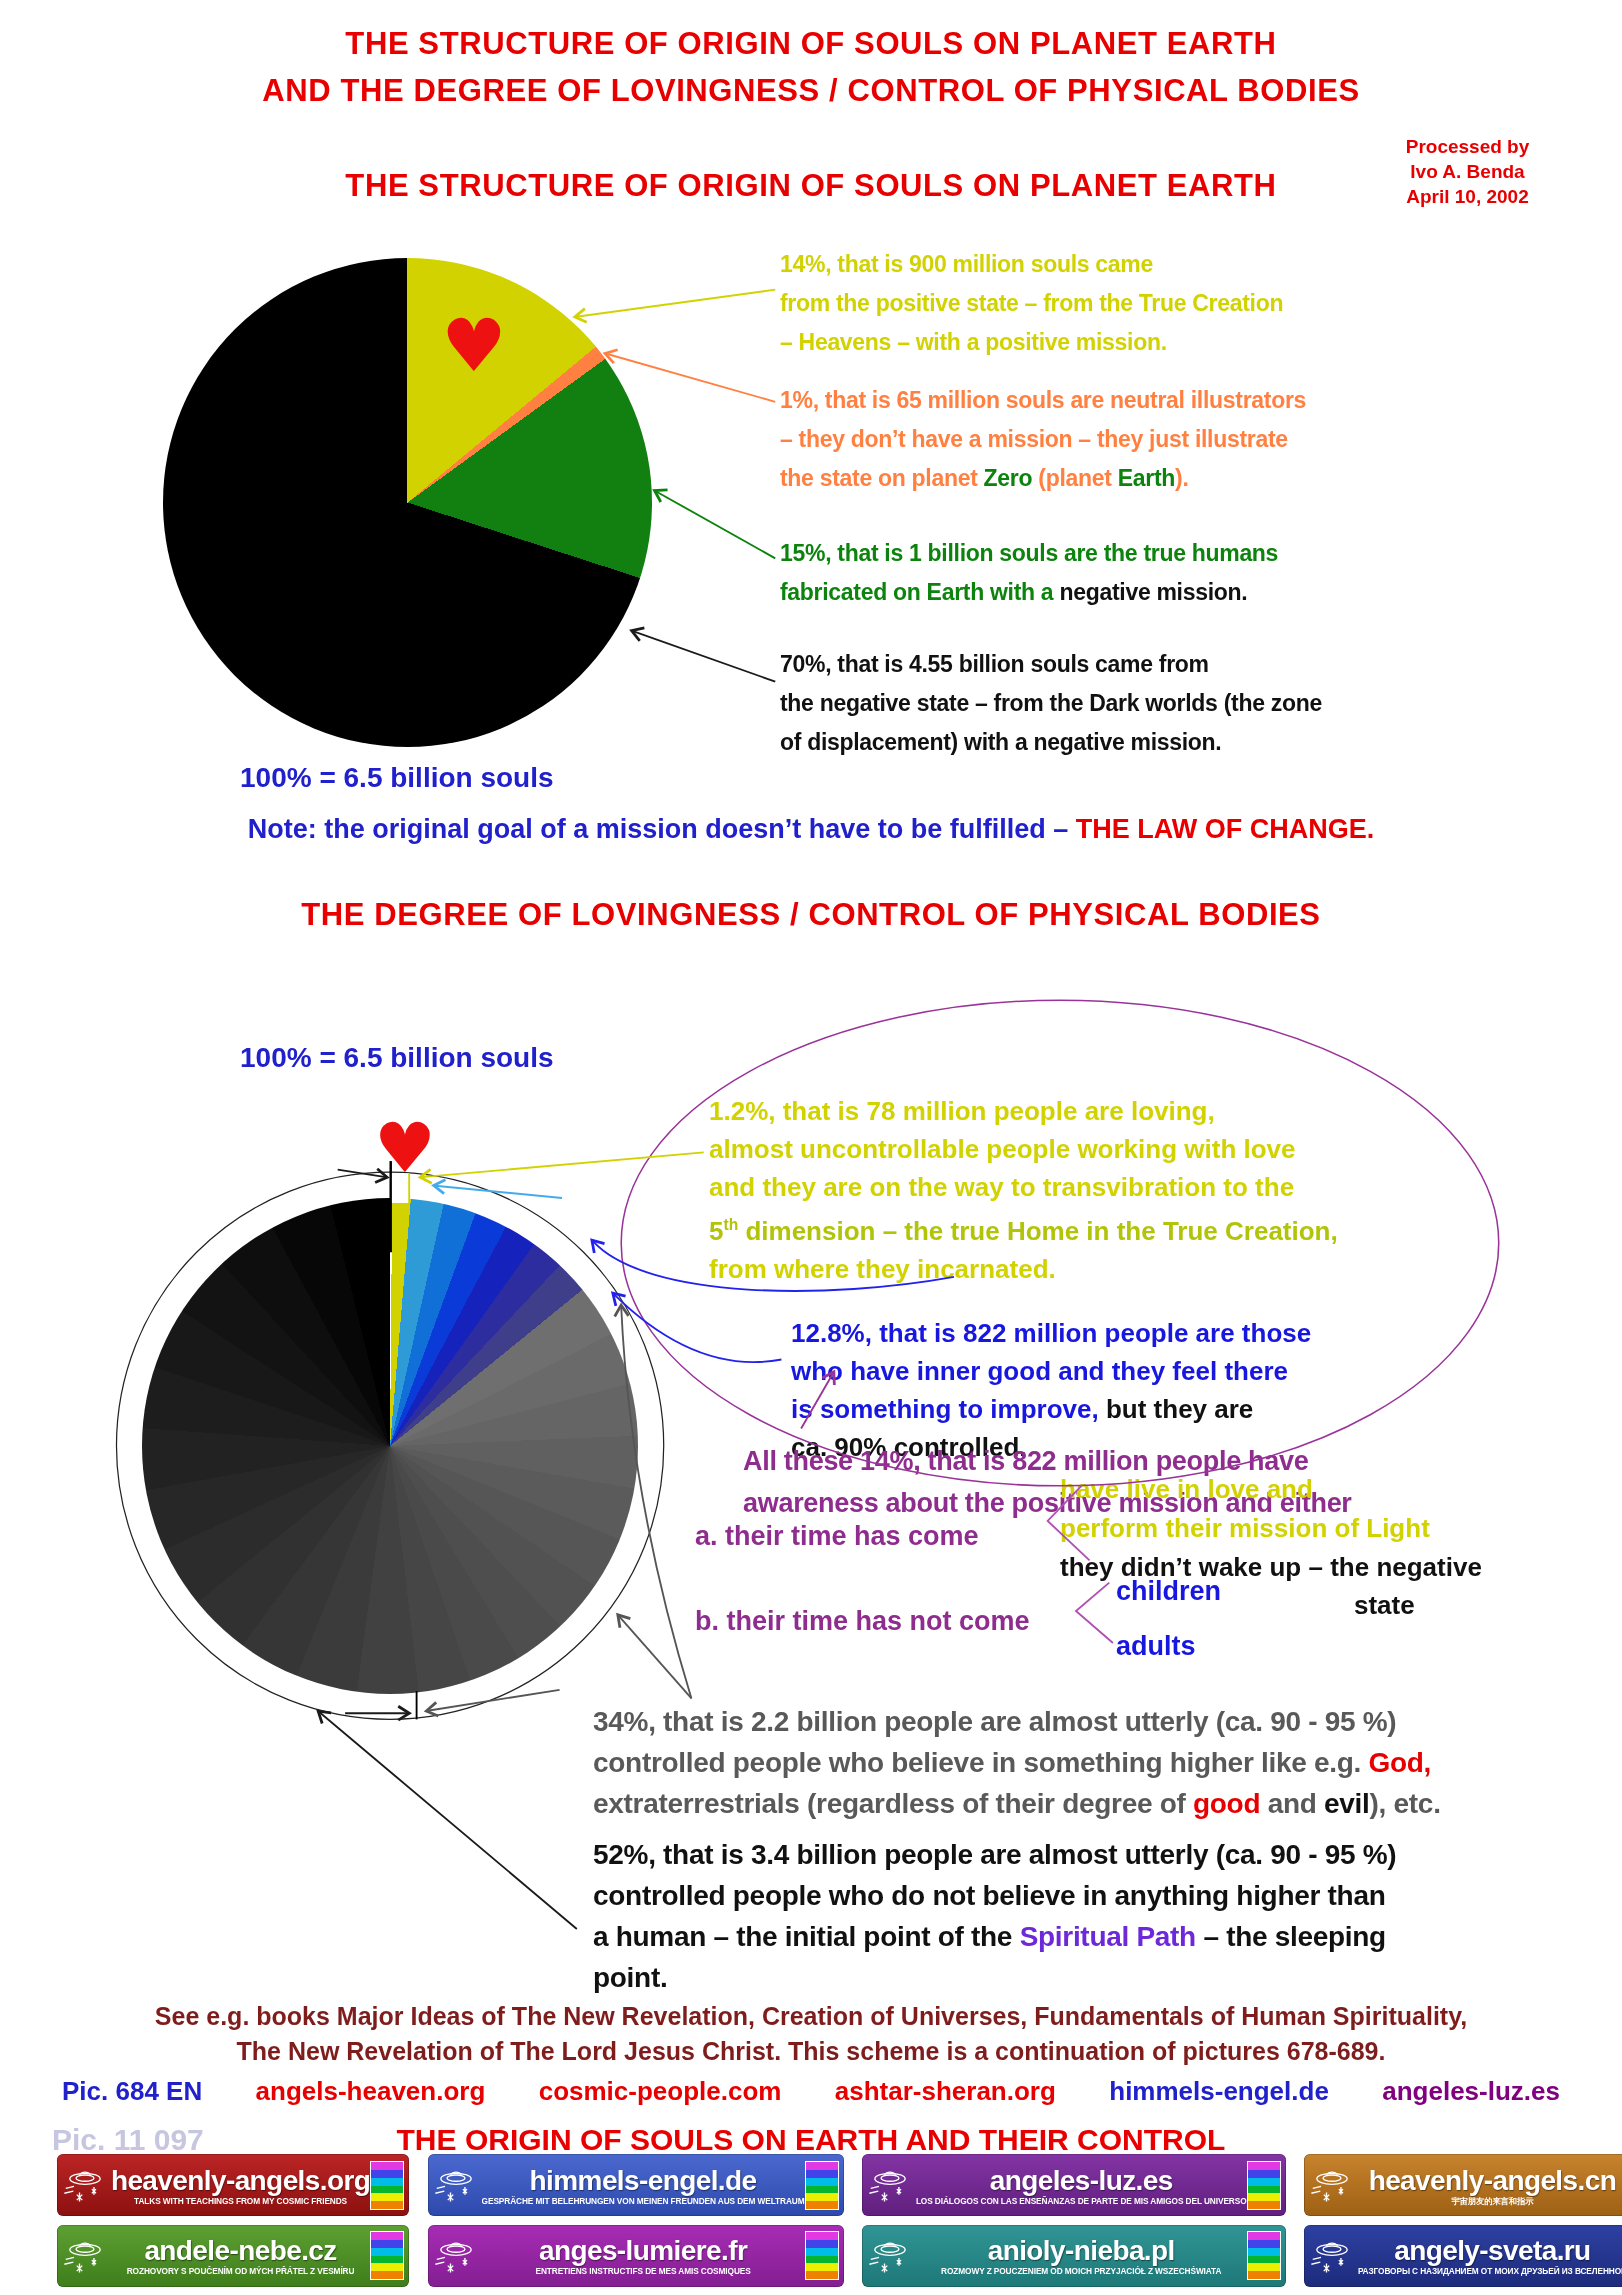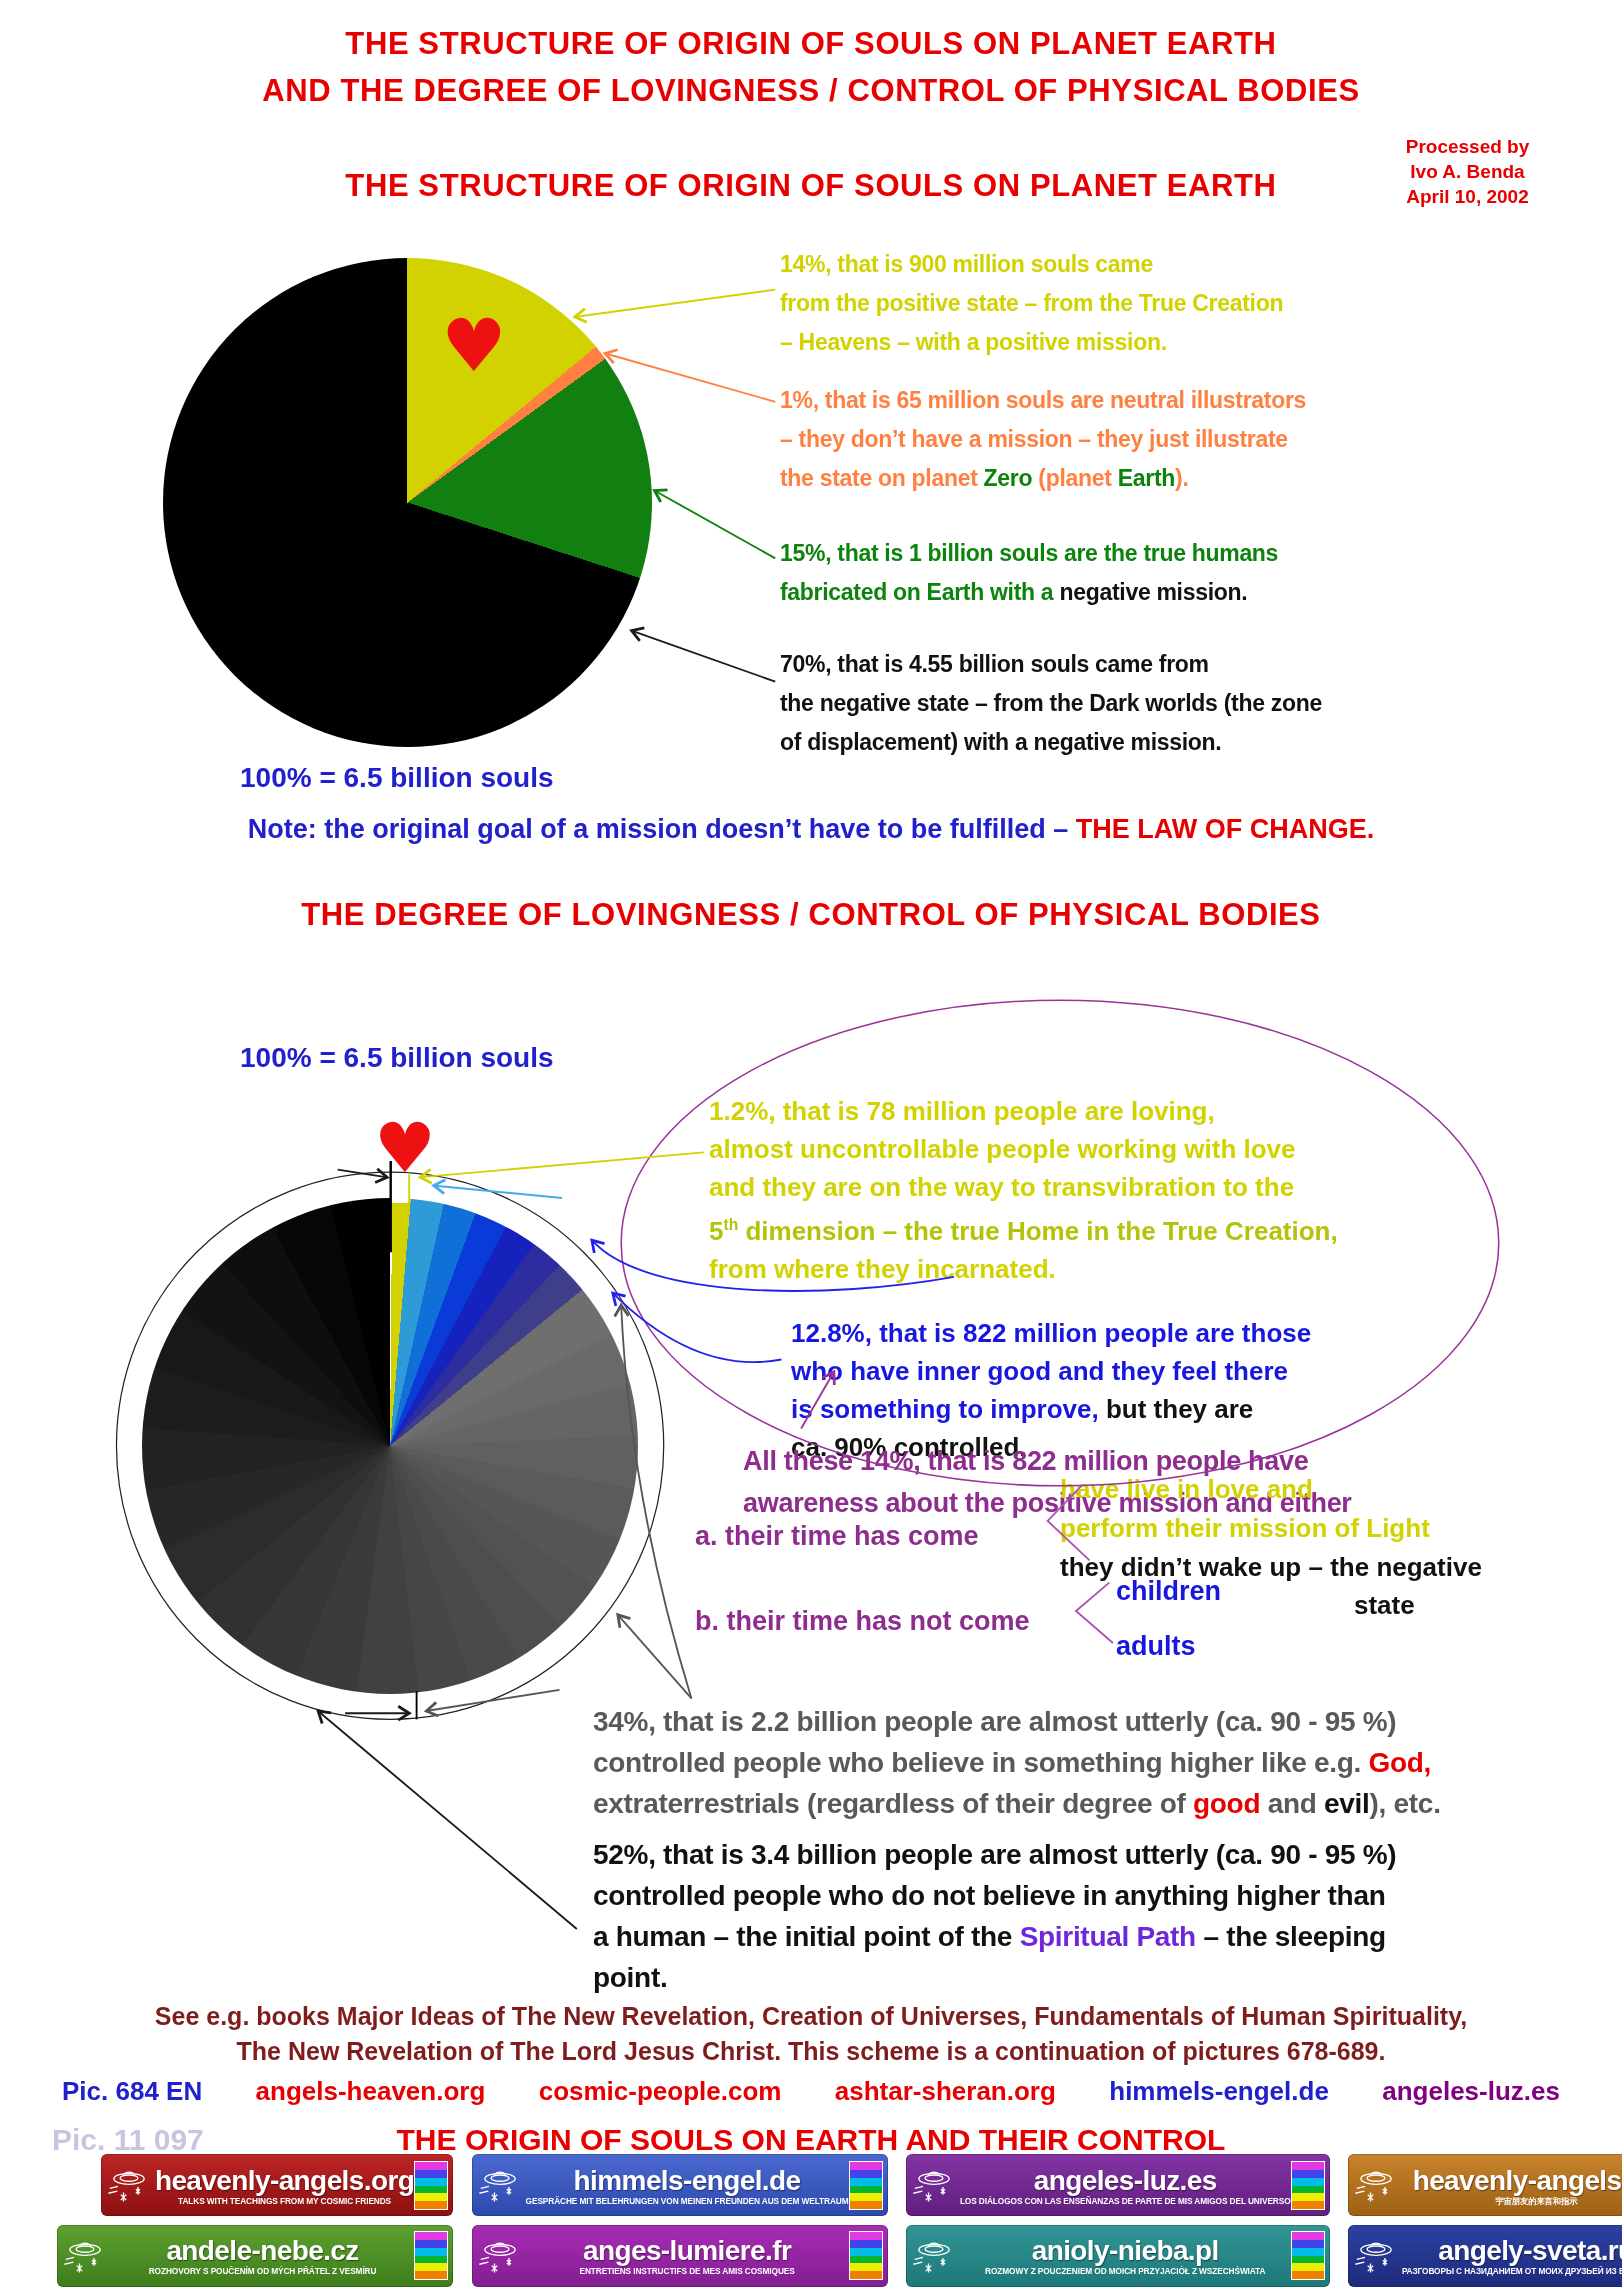--- a/index.html
+++ b/index.html
@@ -37,21 +37,21 @@
   #bannergrid{left:57px;top:2154px;width:1509px;display:grid;grid-template-columns:repeat(4,1fr);
               column-gap:18.5px;row-gap:8.6px;}
   .banner{height:62px;border-radius:6.2px;display:flex;align-items:center;padding:0 5px 0 6.2px;
           box-shadow:inset 0 0 0 0.6px rgba(0,0,0,.35);}
   .banner .txt{flex:1;min-width:0;text-align:center;color:#fff;}
   .banner .dom{font-size:28px;line-height:31px;letter-spacing:-0.6px;text-shadow:0.6px 0.6px 1.2px rgba(0,0,0,.5);white-space:nowrap;}
   .banner .sub{font-size:8.3px;line-height:10px;letter-spacing:-0.1px;white-space:nowrap;overflow:hidden;}
   .rainbow{width:32px;height:47px;border:1.2px solid #fff;flex:none;
            background:linear-gradient(to bottom,#e23ae2 0 17%,#4343ea 17% 34%,#00bce8 34% 50%,#06b52f 50% 67%,#eeee00 67% 84%,#ef8100 84% 100%);}
   .ufo{width:44px;height:38px;flex:none;margin-right:3.7px;}
-  .b1{background:linear-gradient(180deg,#bc2525,#8c1010);margin-left:44px;}
+  .b1{background:linear-gradient(180deg,#bc2525,#8c1010);}
   .b2{background:linear-gradient(180deg,#4a69cf,#2e49ad);}
   .b3{background:linear-gradient(180deg,#8434a4,#601f7e);}
   .b4{background:linear-gradient(180deg,#c8832d,#9d6014);}
   .b5{background:linear-gradient(180deg,#5da032,#3e7d1b);}
   .b6{background:linear-gradient(180deg,#a72cb4,#831e92);}
   .b7{background:linear-gradient(180deg,#319595,#1e7878);}
   .b8{background:linear-gradient(180deg,#2e41a2,#1d2b7c);}
   sup{font-size:60%;}
 </style>
 </head>

